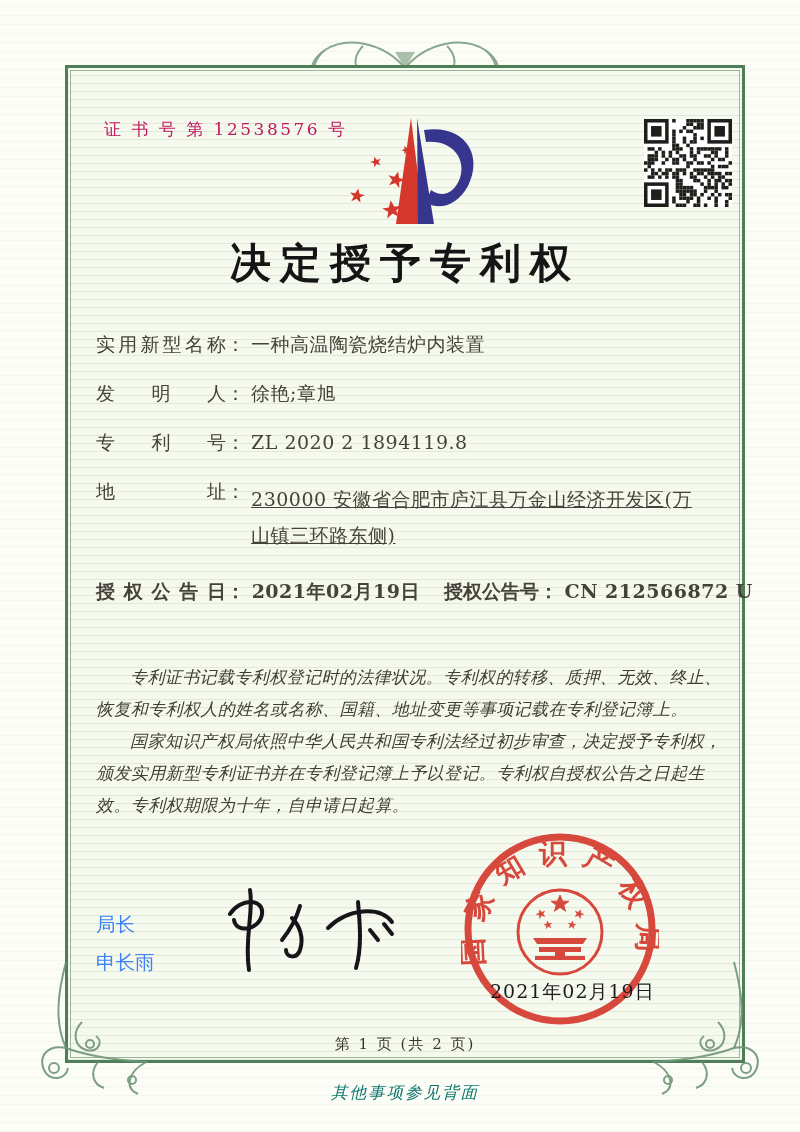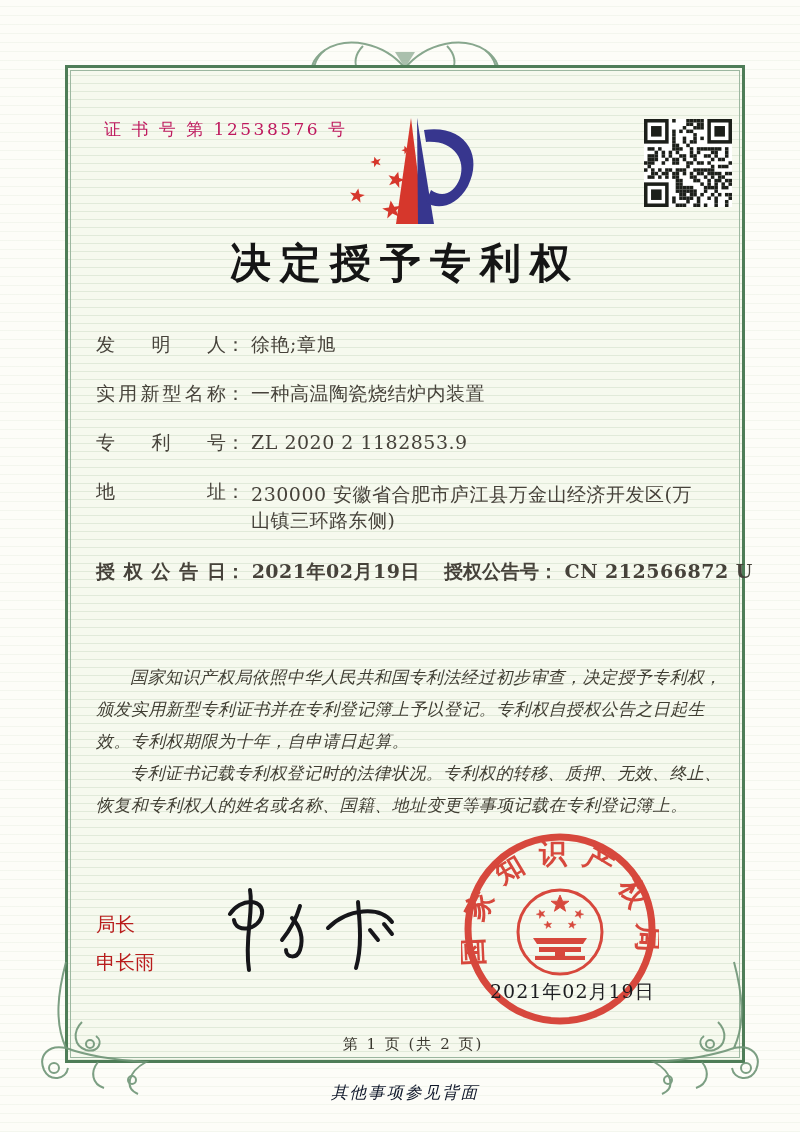--- a/index.html
+++ b/index.html
@@ -22,34 +22,34 @@
   }
   .frame-inner{position:absolute;inset:2px;border:1px solid #9cb7a0;}
   .cert-number{position:absolute;left:96px;top:118px;font-size:17px;letter-spacing:2.5px;color:#be185d;margin-left:8px;}
   .title{position:absolute;left:65px;width:680px;top:236px;text-align:center;
     font-size:41px;font-weight:700;letter-spacing:9px;color:#151515;}
   .fields{position:absolute;left:96px;top:334px;width:642px;font-size:19px;color:#46423a;}
   .field-row{margin-bottom:28px;line-height:21px;white-space:nowrap;}
   .field-label{display:inline-block;width:130px;text-align:justify;text-align-last:justify;vertical-align:top;}
   .colon{display:inline-block;vertical-align:top;}
   .field-value{display:inline-block;vertical-align:top;letter-spacing:.5px;}
-  .field-value.wrap{white-space:normal;width:452px;line-height:26px;}
+  .field-value.wrap{white-space:normal;width:452px;line-height:36px;text-decoration:underline;}
   .row-grant{display:flex;font-weight:bold;}
   .pair2{margin-left:24px;white-space:nowrap;}
   .paragraphs{position:absolute;left:96px;top:662px;width:632px;
     font-size:17px;line-height:1.88;font-style:italic;color:#403e33;letter-spacing:.4px;}
   .paragraphs p{margin:0;text-indent:2em;}
-  .signer{position:absolute;left:96px;top:906px;font-size:19.5px;color:#b91c1c;line-height:38px;}
+  .signer{position:absolute;left:96px;top:906px;font-size:19.5px;color:#3b82f6;line-height:38px;}
   .signature-svg{position:absolute;left:216px;top:880px;}
   .seal-svg{position:absolute;left:461px;top:830px;opacity:.92;}
   .seal-date{position:absolute;left:490px;top:979px;font-size:19px;letter-spacing:1px;color:#1c1c20;z-index:5;}
   .page-info{position:absolute;left:65px;width:680px;top:1035px;text-align:center;
-    font-size:15px;letter-spacing:2px;color:#3a382f;padding-left:8px;}
+    font-size:15px;letter-spacing:2px;color:#3a382f;}
   .back-note{position:absolute;left:65px;width:680px;top:1082px;text-align:center;
-    font-size:16.5px;font-style:italic;letter-spacing:2px;color:#0f172a;}
+    font-size:16.5px;font-style:italic;letter-spacing:2px;color:#0f766e;}
   .logo-svg{position:absolute;left:332px;top:110px;}
   .qr-svg{position:absolute;left:644px;top:119px;background:#fff;}
   .flourish-top{position:absolute;left:263px;top:24px;}
   .flourish-bl{position:absolute;left:28px;top:952px;}
   .flourish-br{position:absolute;left:632px;top:952px;transform:scaleX(-1);}
   svg{display:block;}
 </style>
 </head>
 <body>
 
@@ -329,50 +329,50 @@
     <rect x="70.4" y="7.04" width="10.56" height="10.56" fill="#1c1f1a"></rect>
     <rect x="0" y="63.36" width="24.64" height="24.64" fill="#1c1f1a"></rect>
     <rect x="3.52" y="66.88" width="17.6" height="17.6" fill="#ffffff"></rect>
     <rect x="7.04" y="70.4" width="10.56" height="10.56" fill="#1c1f1a"></rect>
   </svg>
 
 <div class="title">决定授予专利权</div>
 
 <div class="fields">
   <div class="field-row">
+    <span class="field-label">实用新型名称</span><span class="colon">：</span>
+    <span class="field-value">一种高温陶瓷烧结炉内装置</span>
+  </div>
+  <div class="field-row">
     <span class="field-label">发明人</span><span class="colon">：</span>
     <span class="field-value">徐艳;章旭</span>
   </div>
   <div class="field-row">
-    <span class="field-label">实用新型名称</span><span class="colon">：</span>
-    <span class="field-value">一种高温陶瓷烧结炉内装置</span>
-  </div>
-  <div class="field-row">
     <span class="field-label">专利号</span><span class="colon">：</span>
-    <span class="field-value">ZL 2020 2 1182853.9</span>
+    <span class="field-value">ZL 2020 2 1894119.8</span>
   </div>
   <div class="field-row">
     <span class="field-label">地址</span><span class="colon">：</span>
     <span class="field-value wrap">230000 安徽省合肥市庐江县万金山经济开发区(万山镇三环路东侧)</span>
   </div>
   <div class="field-row row-grant">
     <span>
       <span class="field-label">授权公告日</span><span class="colon">：</span>
       <span class="field-value">2021年02月19日</span>
     </span>
     <span class="pair2">
       <span>授权公告号</span><span class="colon">：</span>
       <span class="field-value">CN 212566872 U</span>
     </span>
   </div>
 </div>
 
 <div class="paragraphs">
+  <p>专利证书记载专利权登记时的法律状况。专利权的转移、质押、无效、终止、恢复和专利权人的姓名或名称、国籍、地址变更等事项记载在专利登记簿上。</p>
   <p>国家知识产权局依照中华人民共和国专利法经过初步审查，决定授予专利权，颁发实用新型专利证书并在专利登记簿上予以登记。专利权自授权公告之日起生效。专利权期限为十年，自申请日起算。</p>
-  <p>专利证书记载专利权登记时的法律状况。专利权的转移、质押、无效、终止、恢复和专利权人的姓名或名称、国籍、地址变更等事项记载在专利登记簿上。</p>
 </div>
 
 <div class="signer">
   <div>局长</div>
   <div>申长雨</div>
 </div>
 
 <svg class="signature-svg" width="196" height="100" viewBox="0 0 196 100">
   <g stroke="#16161a" fill="none" stroke-width="4" stroke-linecap="round">
     <path d="M34,10 C38,32 28,58 33,90"></path>

